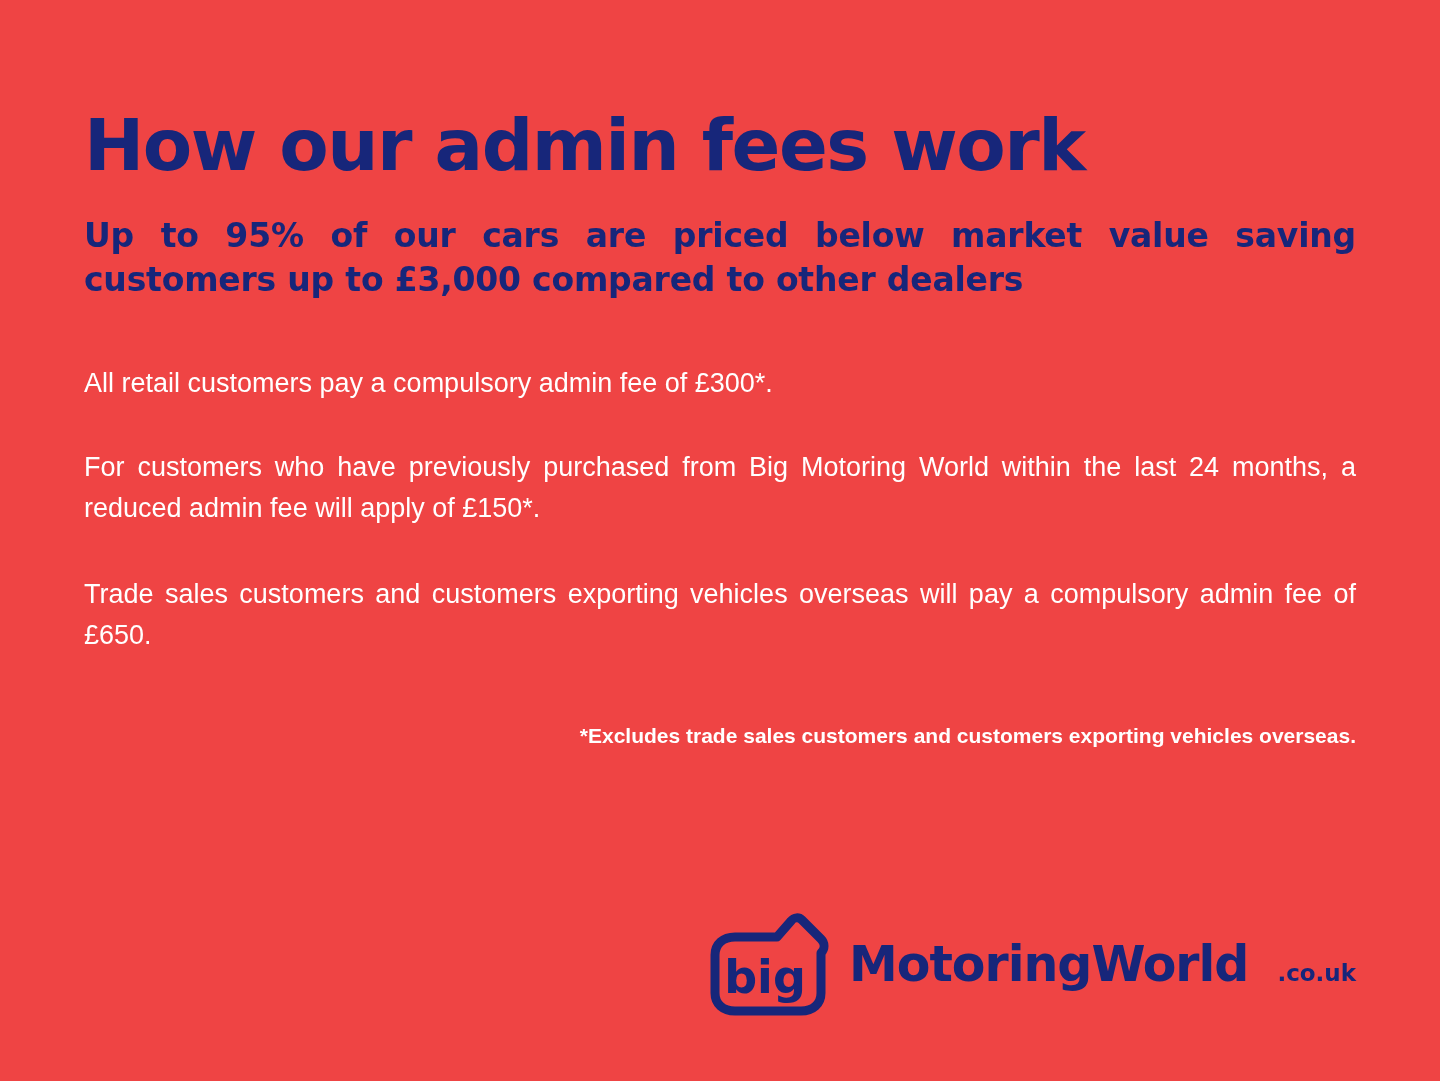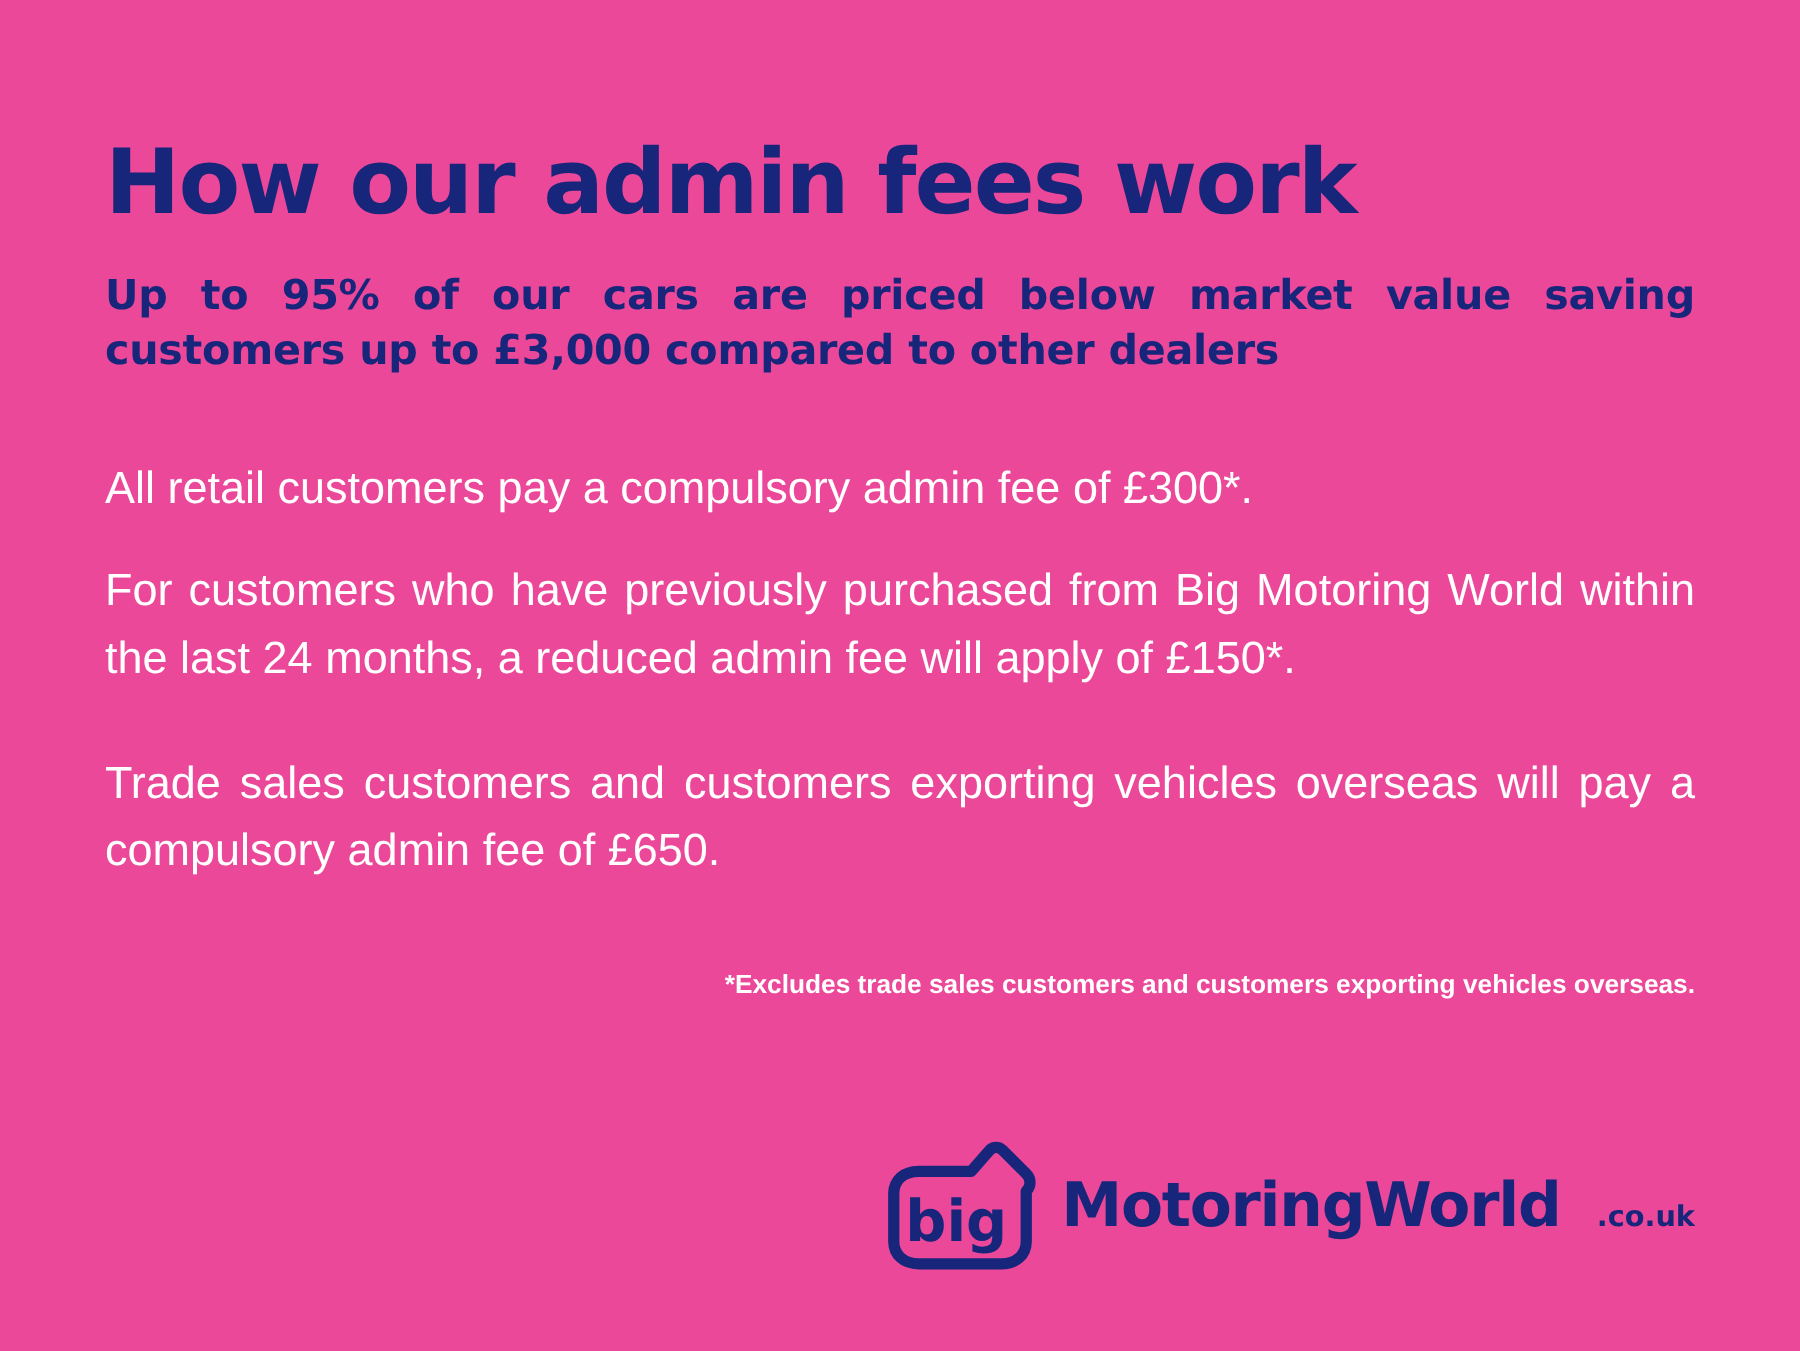--- a/index.html
+++ b/index.html
@@ -10,21 +10,21 @@
     width: 1440px;
     height: 1081px;
     background: #2ad9f4;
     font-family: "Liberation Sans", sans-serif;
     overflow: hidden;
   }
   .page {
     position: relative;
     width: 1440px;
     height: 1081px;
-    background: #ec4899;
+    background: #ef4444;
     box-sizing: border-box;
     padding: 0 84px;
   }
   .title {
     margin: 0;
     padding-top: 108px;
     font-size: 72px;
     line-height: 1.05;
     font-weight: 700;
     letter-spacing: -1.5px;
@@ -38,28 +38,28 @@
     font-weight: 700;
     color: #17267a;
     text-align: justify;
     max-width: 1278px;
     font-family: "DejaVu Sans", sans-serif;
     letter-spacing: -0.2px;
   }
   .body-block {
     margin: 0;
     color: #ffffff;
-    font-size: 36px;
+    font-size: 27px;
     line-height: 1.5;
     text-align: justify;
     max-width: 1278px;
     font-family: "Liberation Sans", sans-serif;
   }
   .para1 { margin-top: 60px; }
-  .para2 { margin-top: 28px; }
+  .para2 { margin-top: 44px; }
   .para3 { margin-top: 46px; }
   .footnote {
     margin: 66px 0 0 0;
     color: #ffffff;
     font-size: 21px;
     line-height: 1.4;
     text-align: right;
     font-weight: 600;
     font-family: "Liberation Sans", sans-serif;
   }

